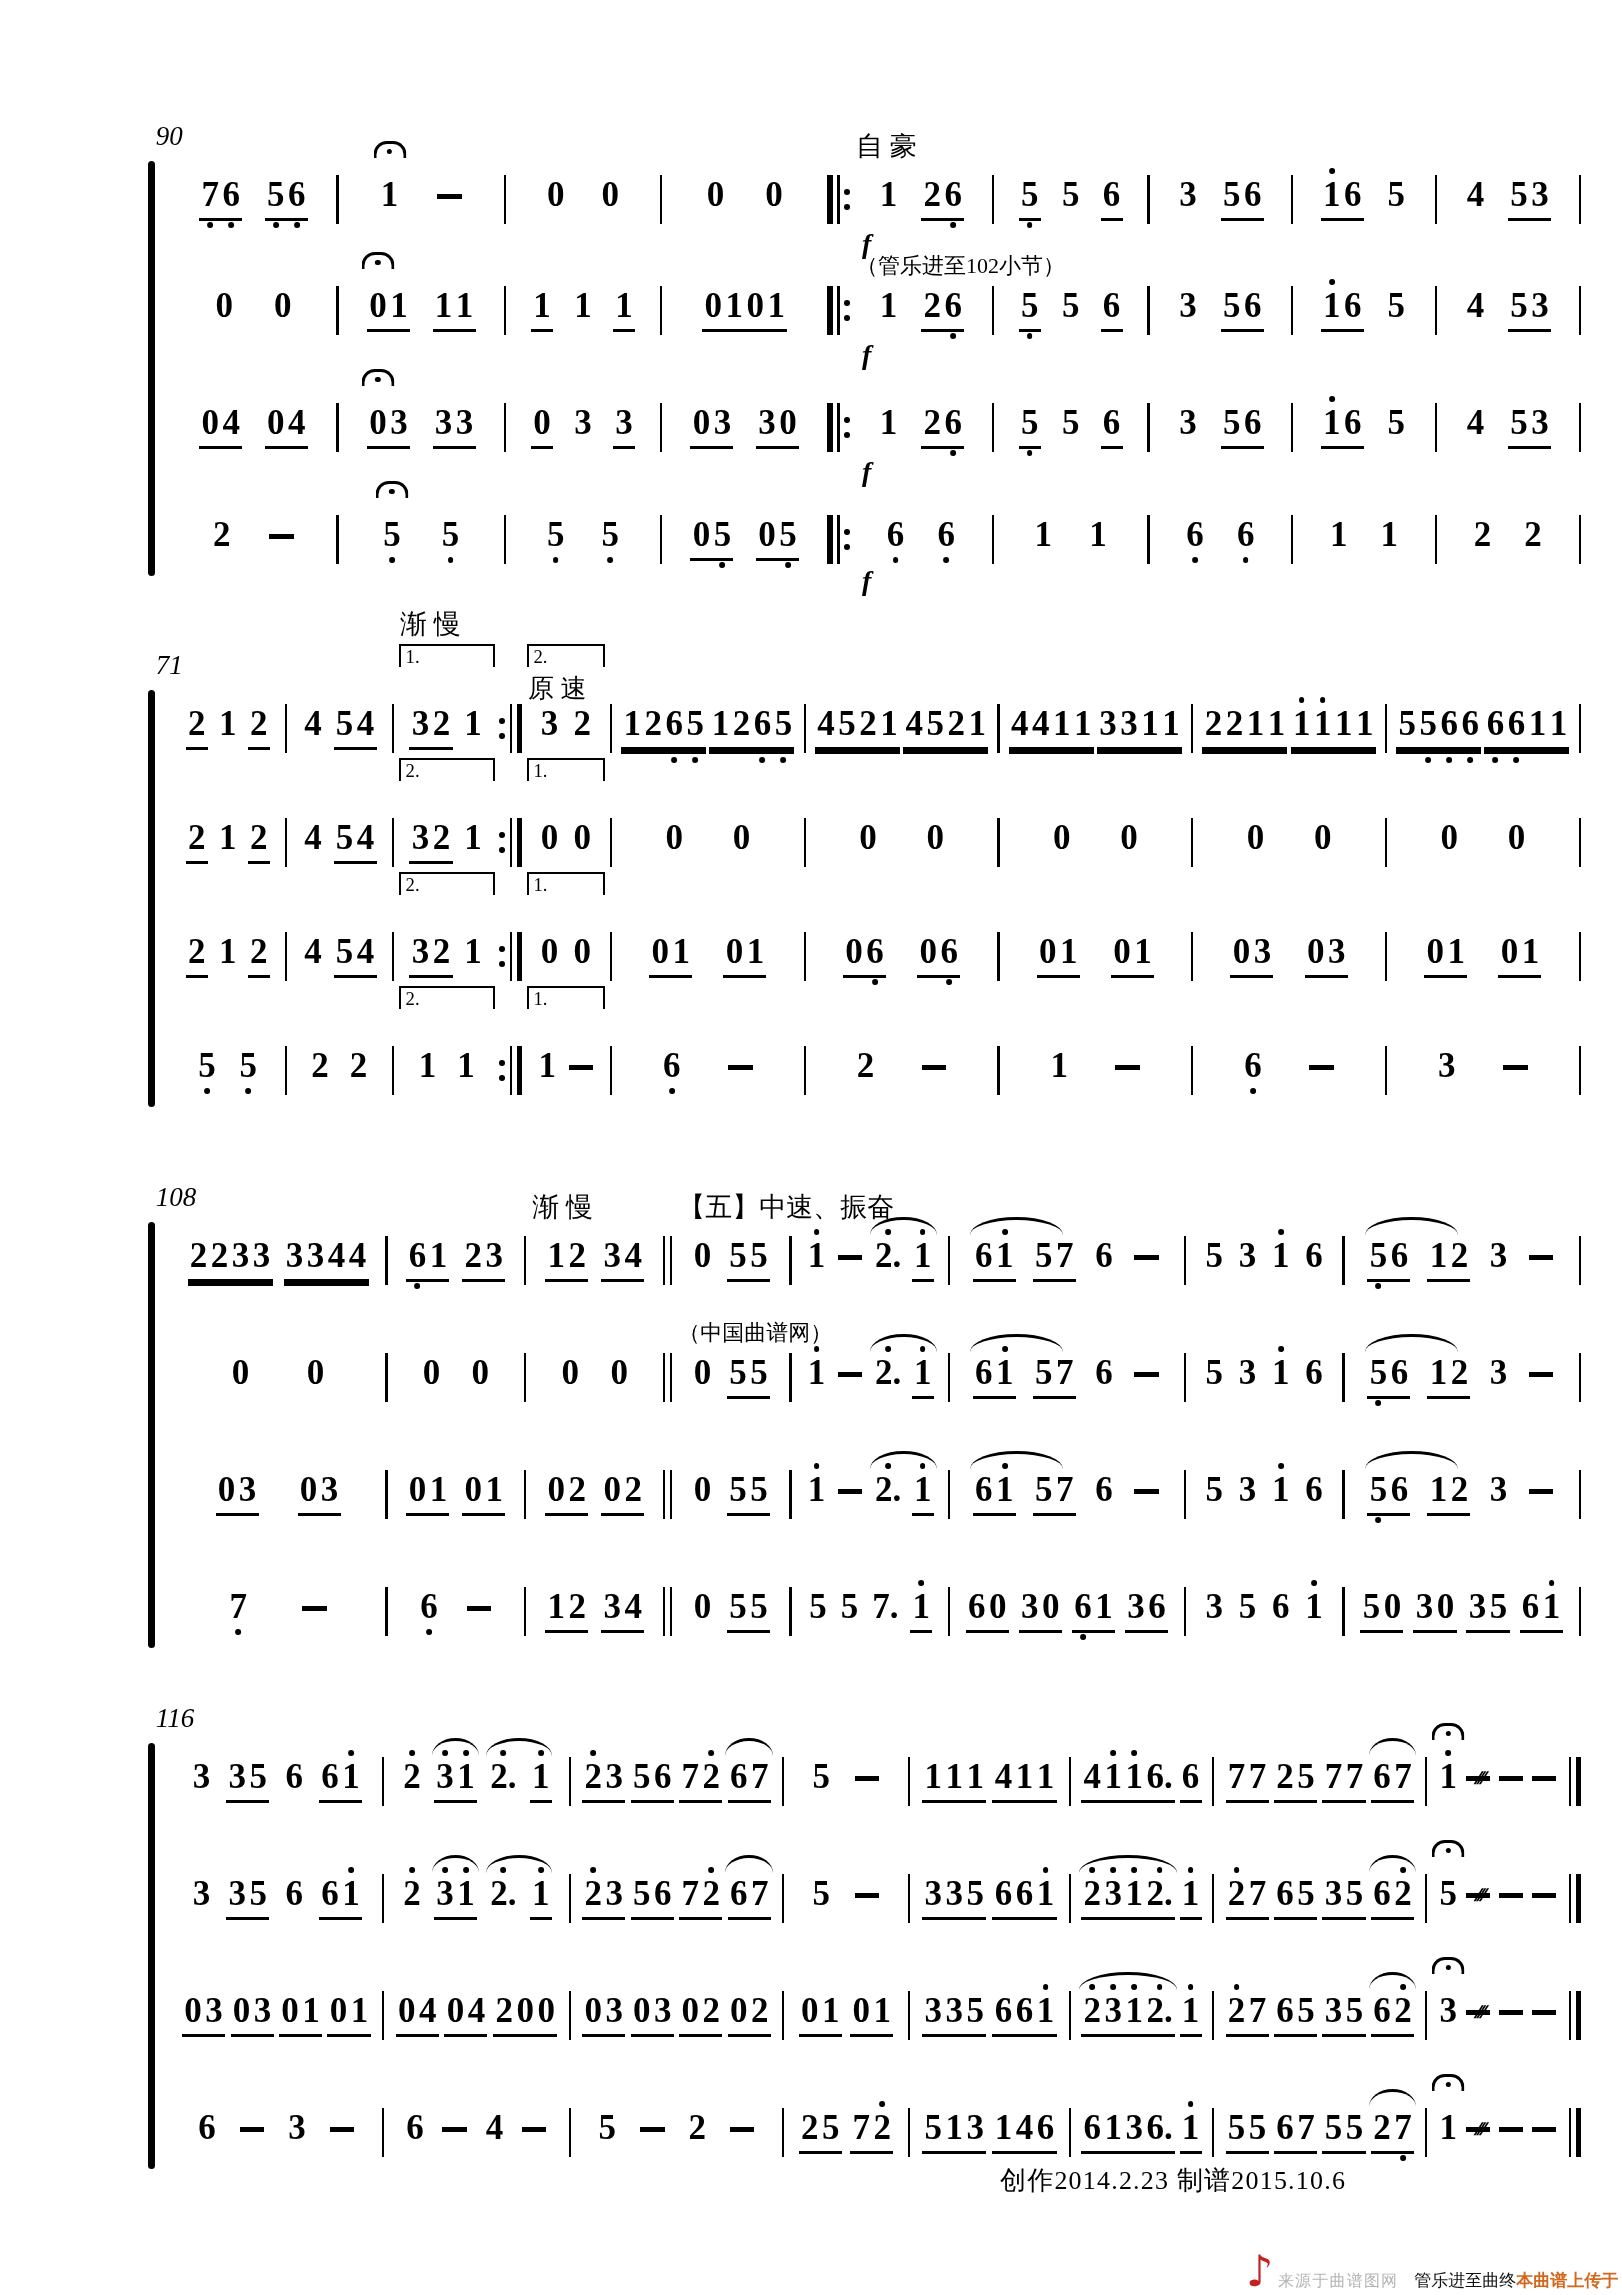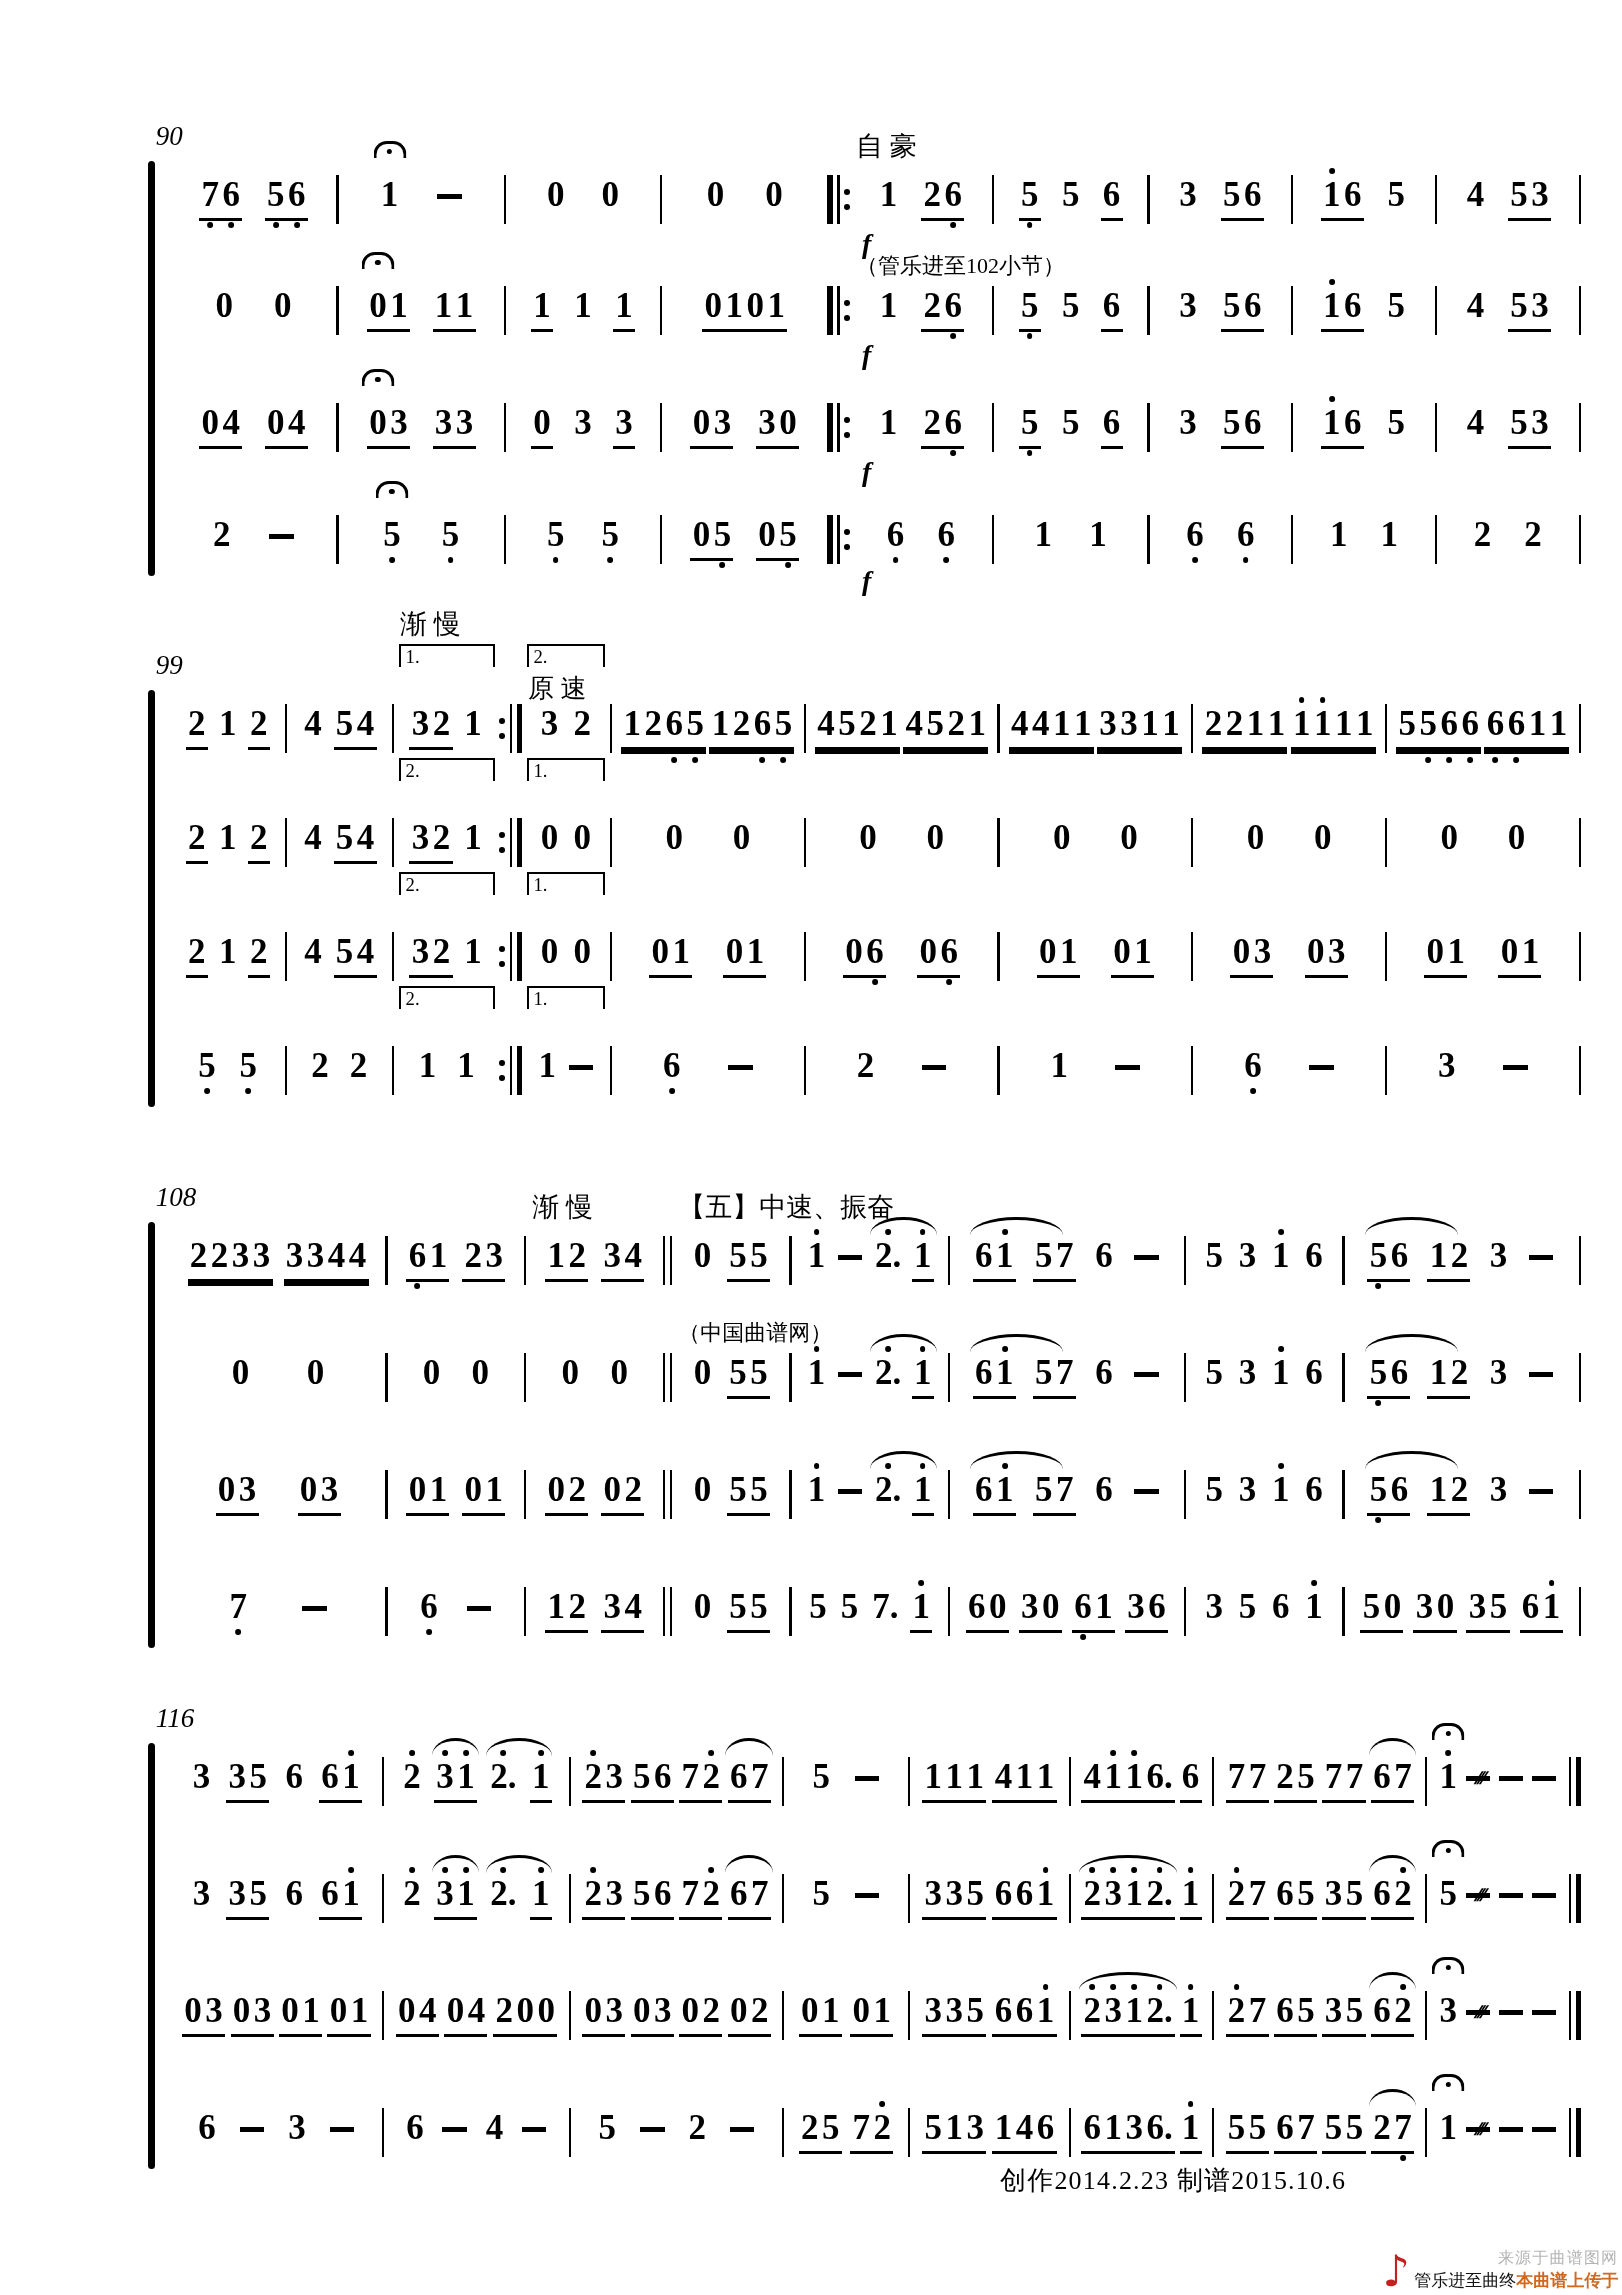--- a/index.html
+++ b/index.html
@@ -31,21 +31,21 @@
   .above.xhigh{top:-98px;}
   .fdyn{position:absolute;bottom:-39px;left:10.5px;font-style:italic;font-weight:700;font-size:28px;}
   .bl{display:flex;align-items:center;gap:4.7px;height:49px;flex:0 0 auto;padding:0 1.2px;}
   .b1{width:2.3px;height:49px;background:#000;}
   .b2{width:5.3px;height:49px;background:#000;}
   .dots{display:flex;flex-direction:column;gap:9.4px;}
   .dots i{width:5.8px;height:5.8px;border-radius:50%;background:#000;}
   .footer{position:absolute;top:2163px;left:1000px;font-size:26px;letter-spacing:1.2px;white-space:nowrap;}
   .wm{position:absolute;right:4.7px;bottom:3.5px;display:flex;align-items:flex-end;gap:4.7px;}
   .wm .clef{color:#c51f1f;font-size:43px;line-height:41px;font-family:"DejaVu Sans",sans-serif;}
-  .wm .lines{display:flex;flex-direction:column;align-items:flex-end;gap:0;justify-content:flex-end;}
+  .wm .lines{display:flex;flex-direction:row;align-items:flex-end;gap:16px;justify-content:flex-end;}
   .wm .l1{color:#b5b5b5;font-size:16px;letter-spacing:1.2px;}
   .wm .l2{font-size:17px;color:#111;}
   .wm .l2 .site{color:#d2691e;font-weight:700;}
 </style>
 </head>
 <body>
 
 <div id="page">
   <div id="score">
       <div class="system" style="top: 175px;">
@@ -516,21 +516,21 @@
               <div class="n">2</div>
             </div>
           </div>
           <div class="bl">
             <div class="b1"></div>
           </div>
         </div>
       </div>
       <div class="system" style="top: 704px;">
         <div class="brace" style="height: 417px;"></div>
-        <div class="sysnum">99</div>
+        <div class="sysnum">71</div>
         <div class="srow" style="top: 0px;">
           <div class="m" style="flex-grow: 5.9;">
             <div class="g u1">
               <div class="n">2</div>
             </div>
             <div class="g">
               <div class="n">1</div>
             </div>
             <div class="g u1">
               <div class="n">2</div>

